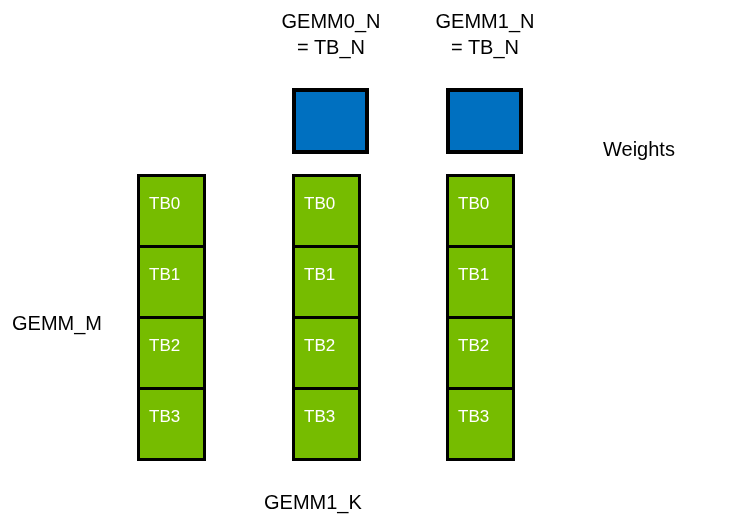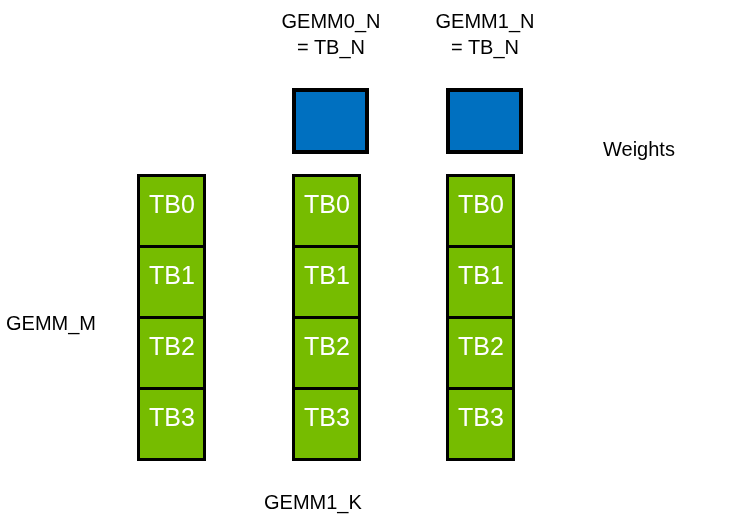--- a/index.html
+++ b/index.html
@@ -58,21 +58,21 @@
     margin-bottom: -3px;
   }
   .act-cell:last-child {
     margin-bottom: 0;
     padding-left: 7px;
   }
   .act-cell-label {
     position: absolute;
     left: 9px;
     top: 16px;
-    font-size: 25px;
+    font-size: 17px;
     line-height: 22px;
     color: #ffffff;
     white-space: pre;
   }
 </style>
 </head>
 <body>
 
 <div id="canvas">
 
@@ -127,18 +127,18 @@
     </div>
     <div class="act-cell">
       <span class="act-cell-label">TB2</span>
     </div>
     <div class="act-cell">
       <span class="act-cell-label">TB3</span>
     </div>
   </div>
 
 
-  <div class="label" style="left:6px; top:310px;text-align:center;">GEMM_M</div>
+  <div class="label" style="left:12px; top:310px;text-align:center;">GEMM_M</div>
 
 
   <div class="label" style="left:264px; top:489px;">GEMM1_K</div>
 
 </div>
 
 </body></html>

